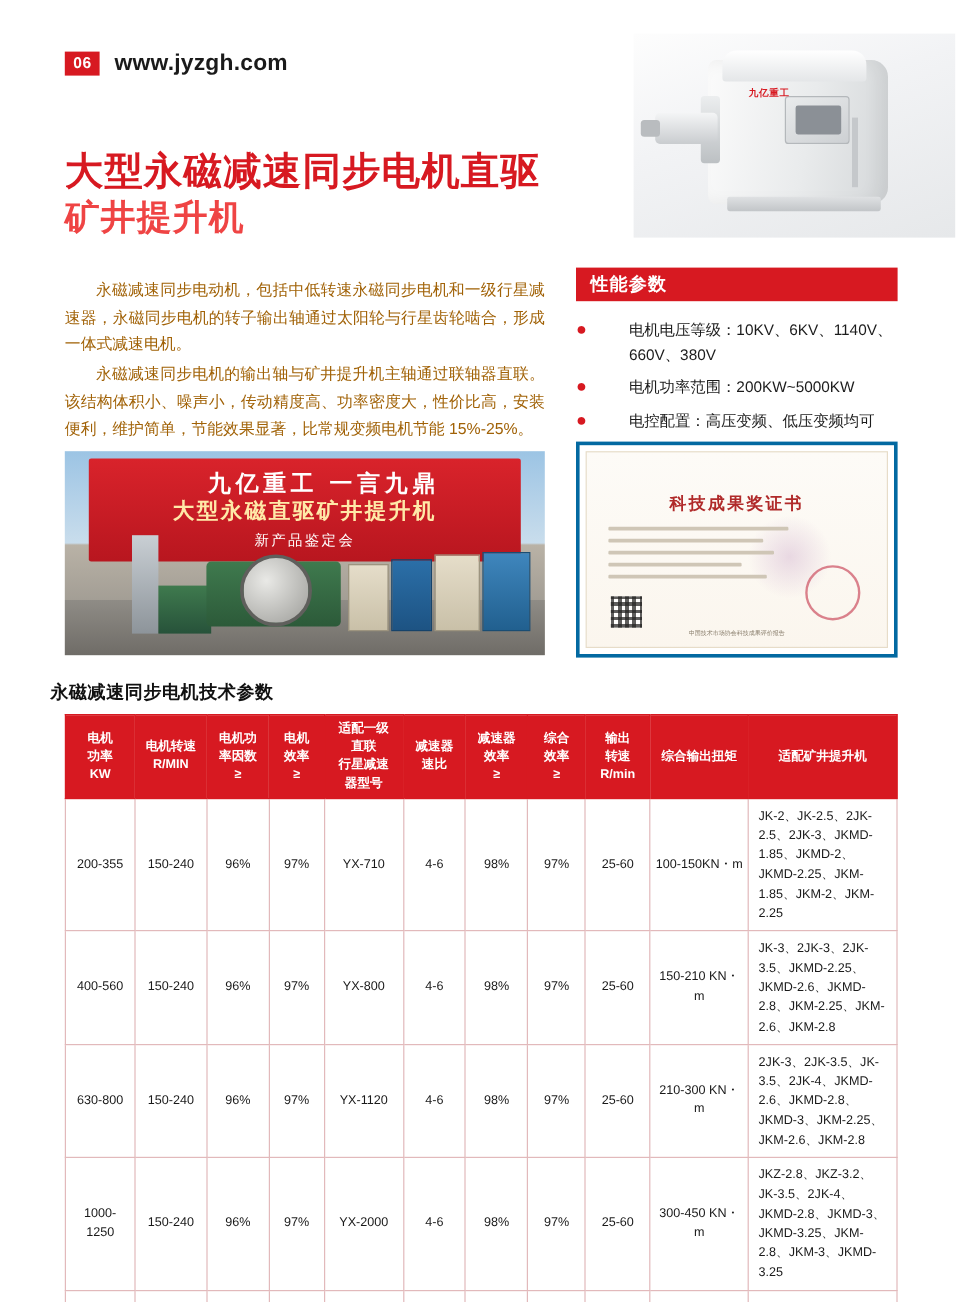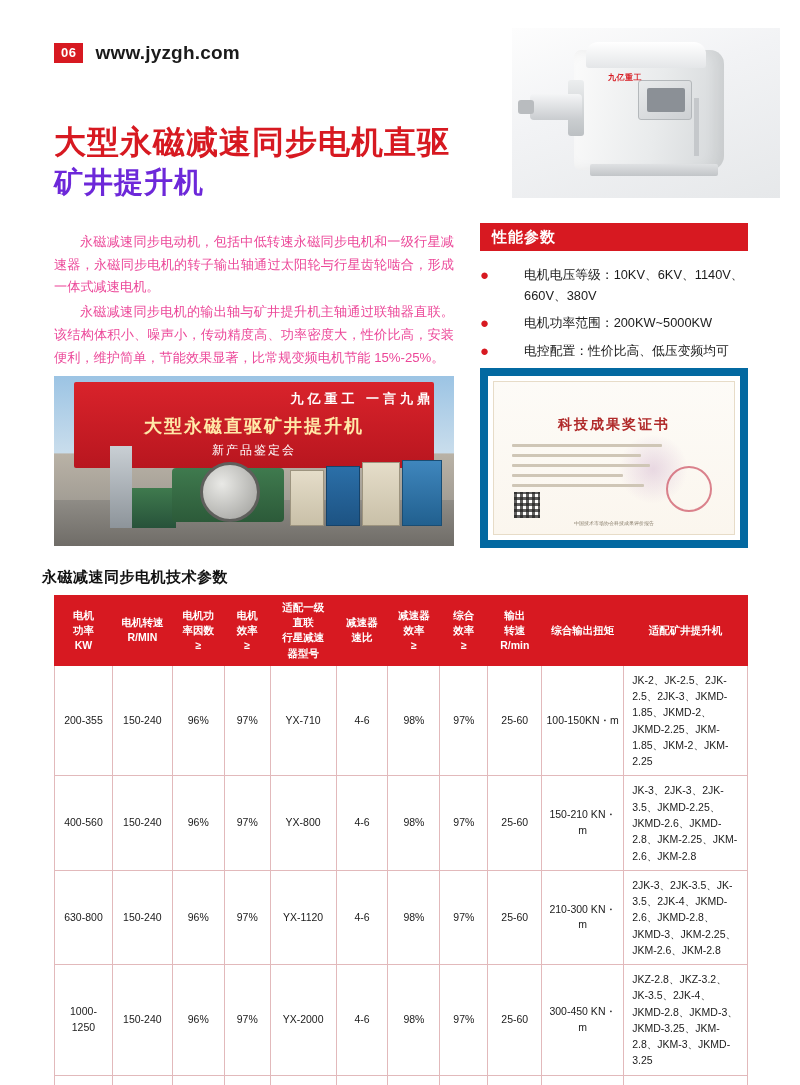--- a/index.html
+++ b/index.html
@@ -47,30 +47,30 @@
   .title-main {
     font-size: 32px;
     font-weight: bold;
     color: #d71921;
     letter-spacing: 1px;
     line-height: 1.25;
   }
   .title-sub {
     font-size: 29px;
     font-weight: bold;
-    color: #6d28d9;
+    color: #ef4444;
     letter-spacing: 1px;
     line-height: 1.25;
     margin-top: 2px;
   }
 
   
   .product-photo {
     position: absolute;
-    top: 28px; left: 512px;
+    top: 28px; left: 528px;
     width: 268px; height: 170px;
     background: linear-gradient(160deg,#fdfdfd 0%, #f2f3f5 40%, #e6e8ea 100%);
     overflow: hidden;
   }
   .pp-body {
     position: absolute;
     left: 62px; top: 22px;
     width: 150px; height: 120px;
     background: linear-gradient(100deg,#fbfbfb 0%, #e9ebec 55%, #d4d7d9 100%);
     border-radius: 7px 14px 14px 7px;
@@ -139,21 +139,21 @@
     background: #c5c8cb;
   }
 
   
   .body-text {
     position: absolute;
     top: 231px; left: 54px;
     width: 400px;
     font-size: 13.2px;
     line-height: 1.72;
-    color: #ec4899;
+    color: #a16207;
     text-align: justify;
   }
   .body-text p { margin: 0 0 2px 0; text-indent: 26px; }
 
   
   .perf-head {
     position: absolute;
     top: 223px; left: 480px;
     width: 268px; height: 28px;
     background: #d71921;
@@ -179,21 +179,21 @@
     line-height: 1.35;
     margin-right: 6px;
   }
   .perf-text { flex: 1; margin-left: 29px; }
 
   
   .cert {
     position: absolute;
     top: 368px; left: 480px;
     width: 268px; height: 180px;
-    border: 8px solid #0369a1;
+    border: 3px solid #0369a1;
     background: #fff;
     padding: 5px;
   }
   .cert-inner {
     position: relative;
     width: 100%; height: 100%;
     background: linear-gradient(180deg,#fdfbf7 0%,#fbf6ee 100%);
     border: 1px solid #e7dcc8;
     overflow: hidden;
   }
@@ -260,22 +260,22 @@
   }
   .expo-banner {
     position: absolute;
     top: 6px; left: 20px;
     width: 360px; height: 86px;
     background: linear-gradient(180deg,#d9232b 0%,#b8161f 100%);
     border-radius: 2px;
   }
   .expo-b1 {
     position: absolute; top: 8px; left: 0; right: 0;
-    text-align: right; color: #fff;
-    font-size: 13px; font-weight: bold; letter-spacing: 4px; margin-left: 32px;
+    text-align: center; color: #fff;
+    font-size: 19px; font-weight: bold; letter-spacing: 4px; margin-left: 32px;
   }
   .expo-b2 {
     position: absolute; top: 32px; left: 0; right: 0;
     text-align: center; color: #ffe9a8;
     font-size: 18px; font-weight: bold; letter-spacing: 2px;
   }
   .expo-b3 {
     position: absolute; top: 60px; left: 0; right: 0;
     text-align: center; color: #fff;
     font-size: 12px; letter-spacing: 2px;
@@ -424,21 +424,21 @@
     <div class="perf-item">
       <span class="perf-dot">●</span>
       <span class="perf-text">电机电压等级：10KV、6KV、1140V、660V、380V</span>
     </div>
     <div class="perf-item">
       <span class="perf-dot">●</span>
       <span class="perf-text">电机功率范围：200KW~5000KW</span>
     </div>
     <div class="perf-item">
       <span class="perf-dot">●</span>
-      <span class="perf-text">电控配置：性价比高、低压变频均可</span>
+      <span class="perf-text">电控配置：高压变频、低压变频均可</span>
     </div>
   </div>
 
   <div class="cert">
     <div class="cert-inner">
       <div class="cert-flower"></div>
       <div class="cert-title">科技成果奖证书</div>
       <div class="cert-lines">
         <div class="cert-line" style="width:100%"></div>
         <div class="cert-line" style="width:86%"></div>

